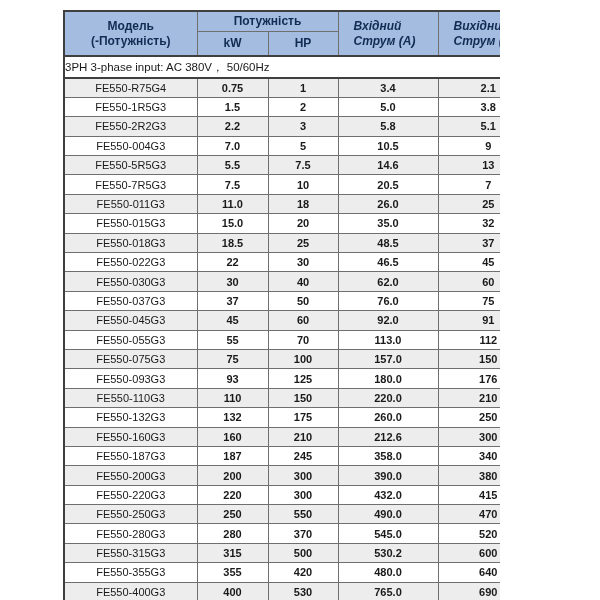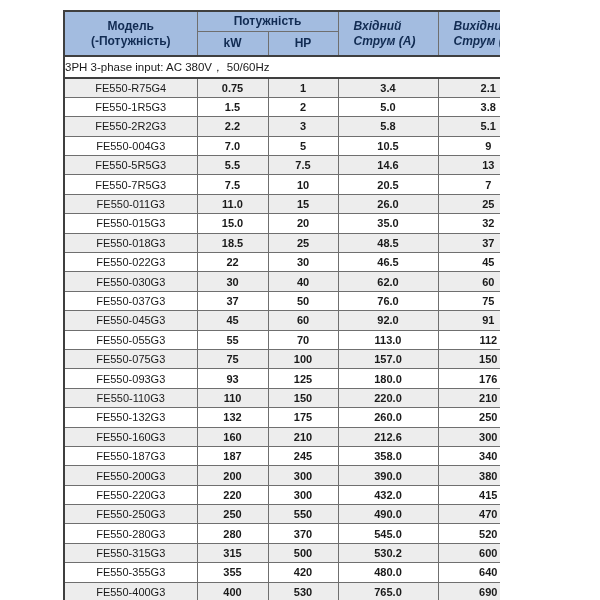--- a/index.html
+++ b/index.html
@@ -127,21 +127,21 @@
         <tr class="data-row">
           <td class="model">FE550-7R5G3</td>
           <td class="num">7.5</td>
           <td class="num">10</td>
           <td class="num">20.5</td>
           <td class="num">7</td>
         </tr>
         <tr class="data-row alt">
           <td class="model">FE550-011G3</td>
           <td class="num">11.0</td>
-          <td class="num">15</td>
+          <td class="num">18</td>
           <td class="num">26.0</td>
           <td class="num">25</td>
         </tr>
         <tr class="data-row">
           <td class="model">FE550-015G3</td>
           <td class="num">15.0</td>
           <td class="num">20</td>
           <td class="num">35.0</td>
           <td class="num">32</td>
         </tr>

